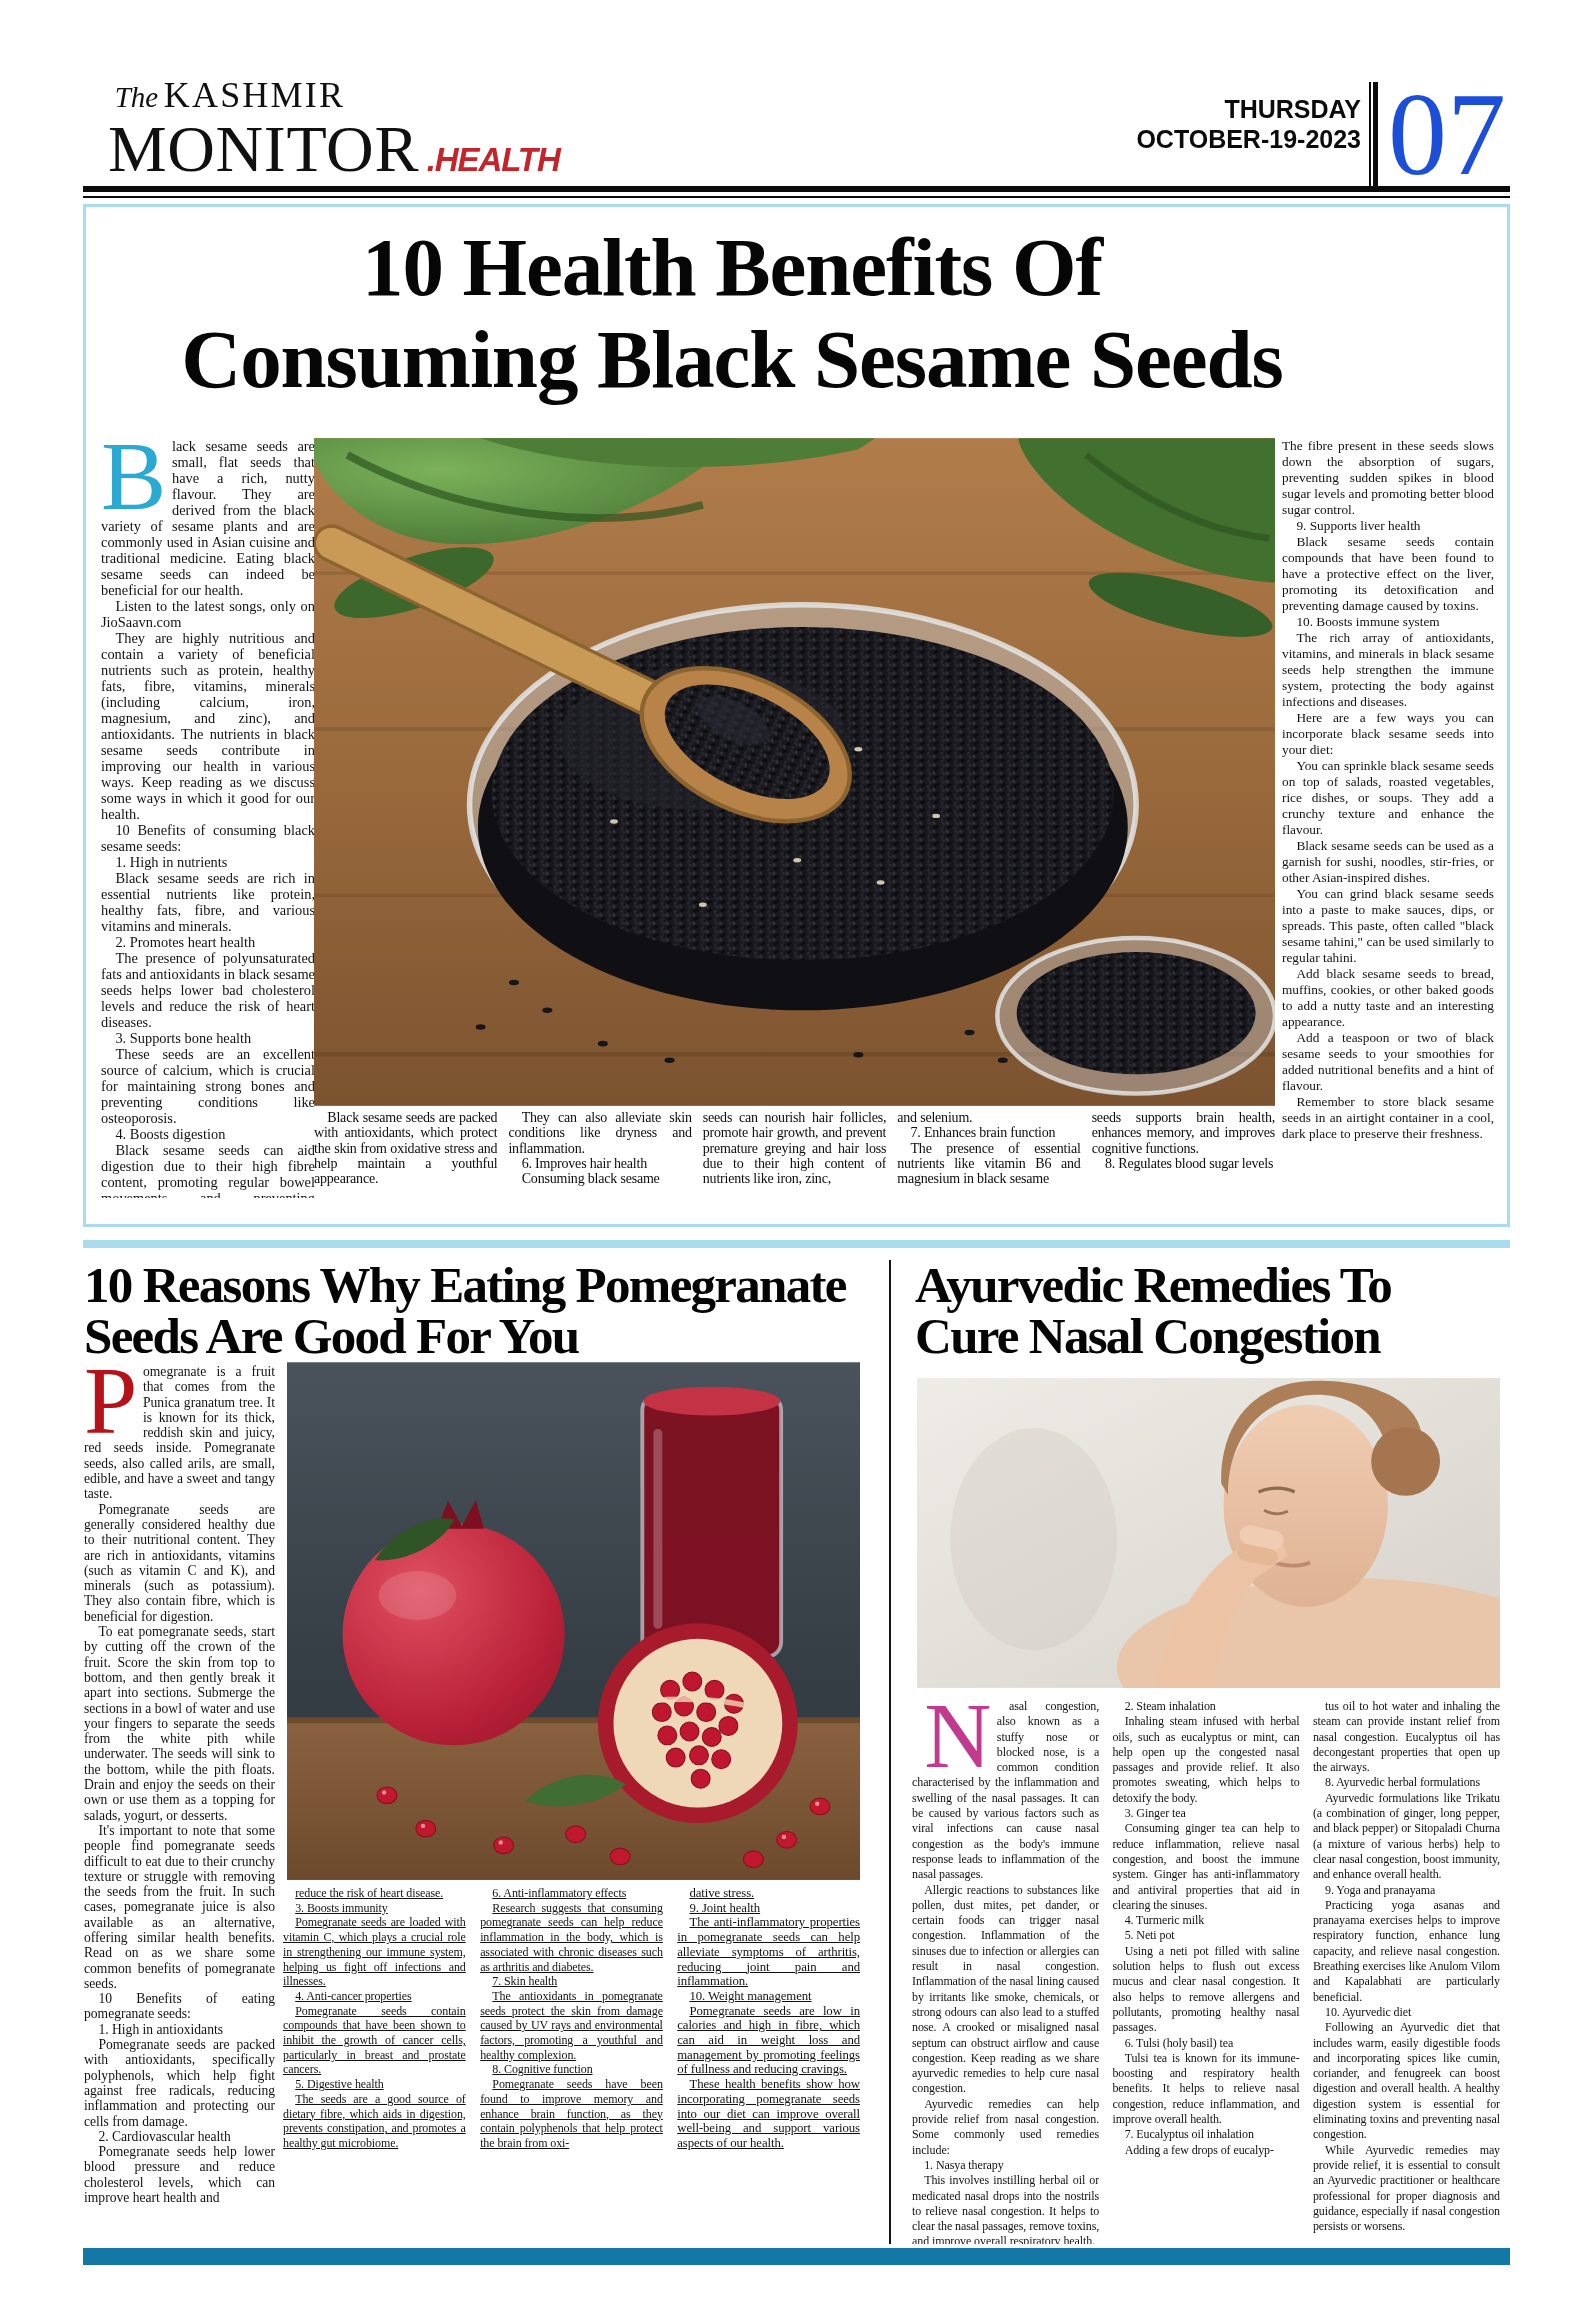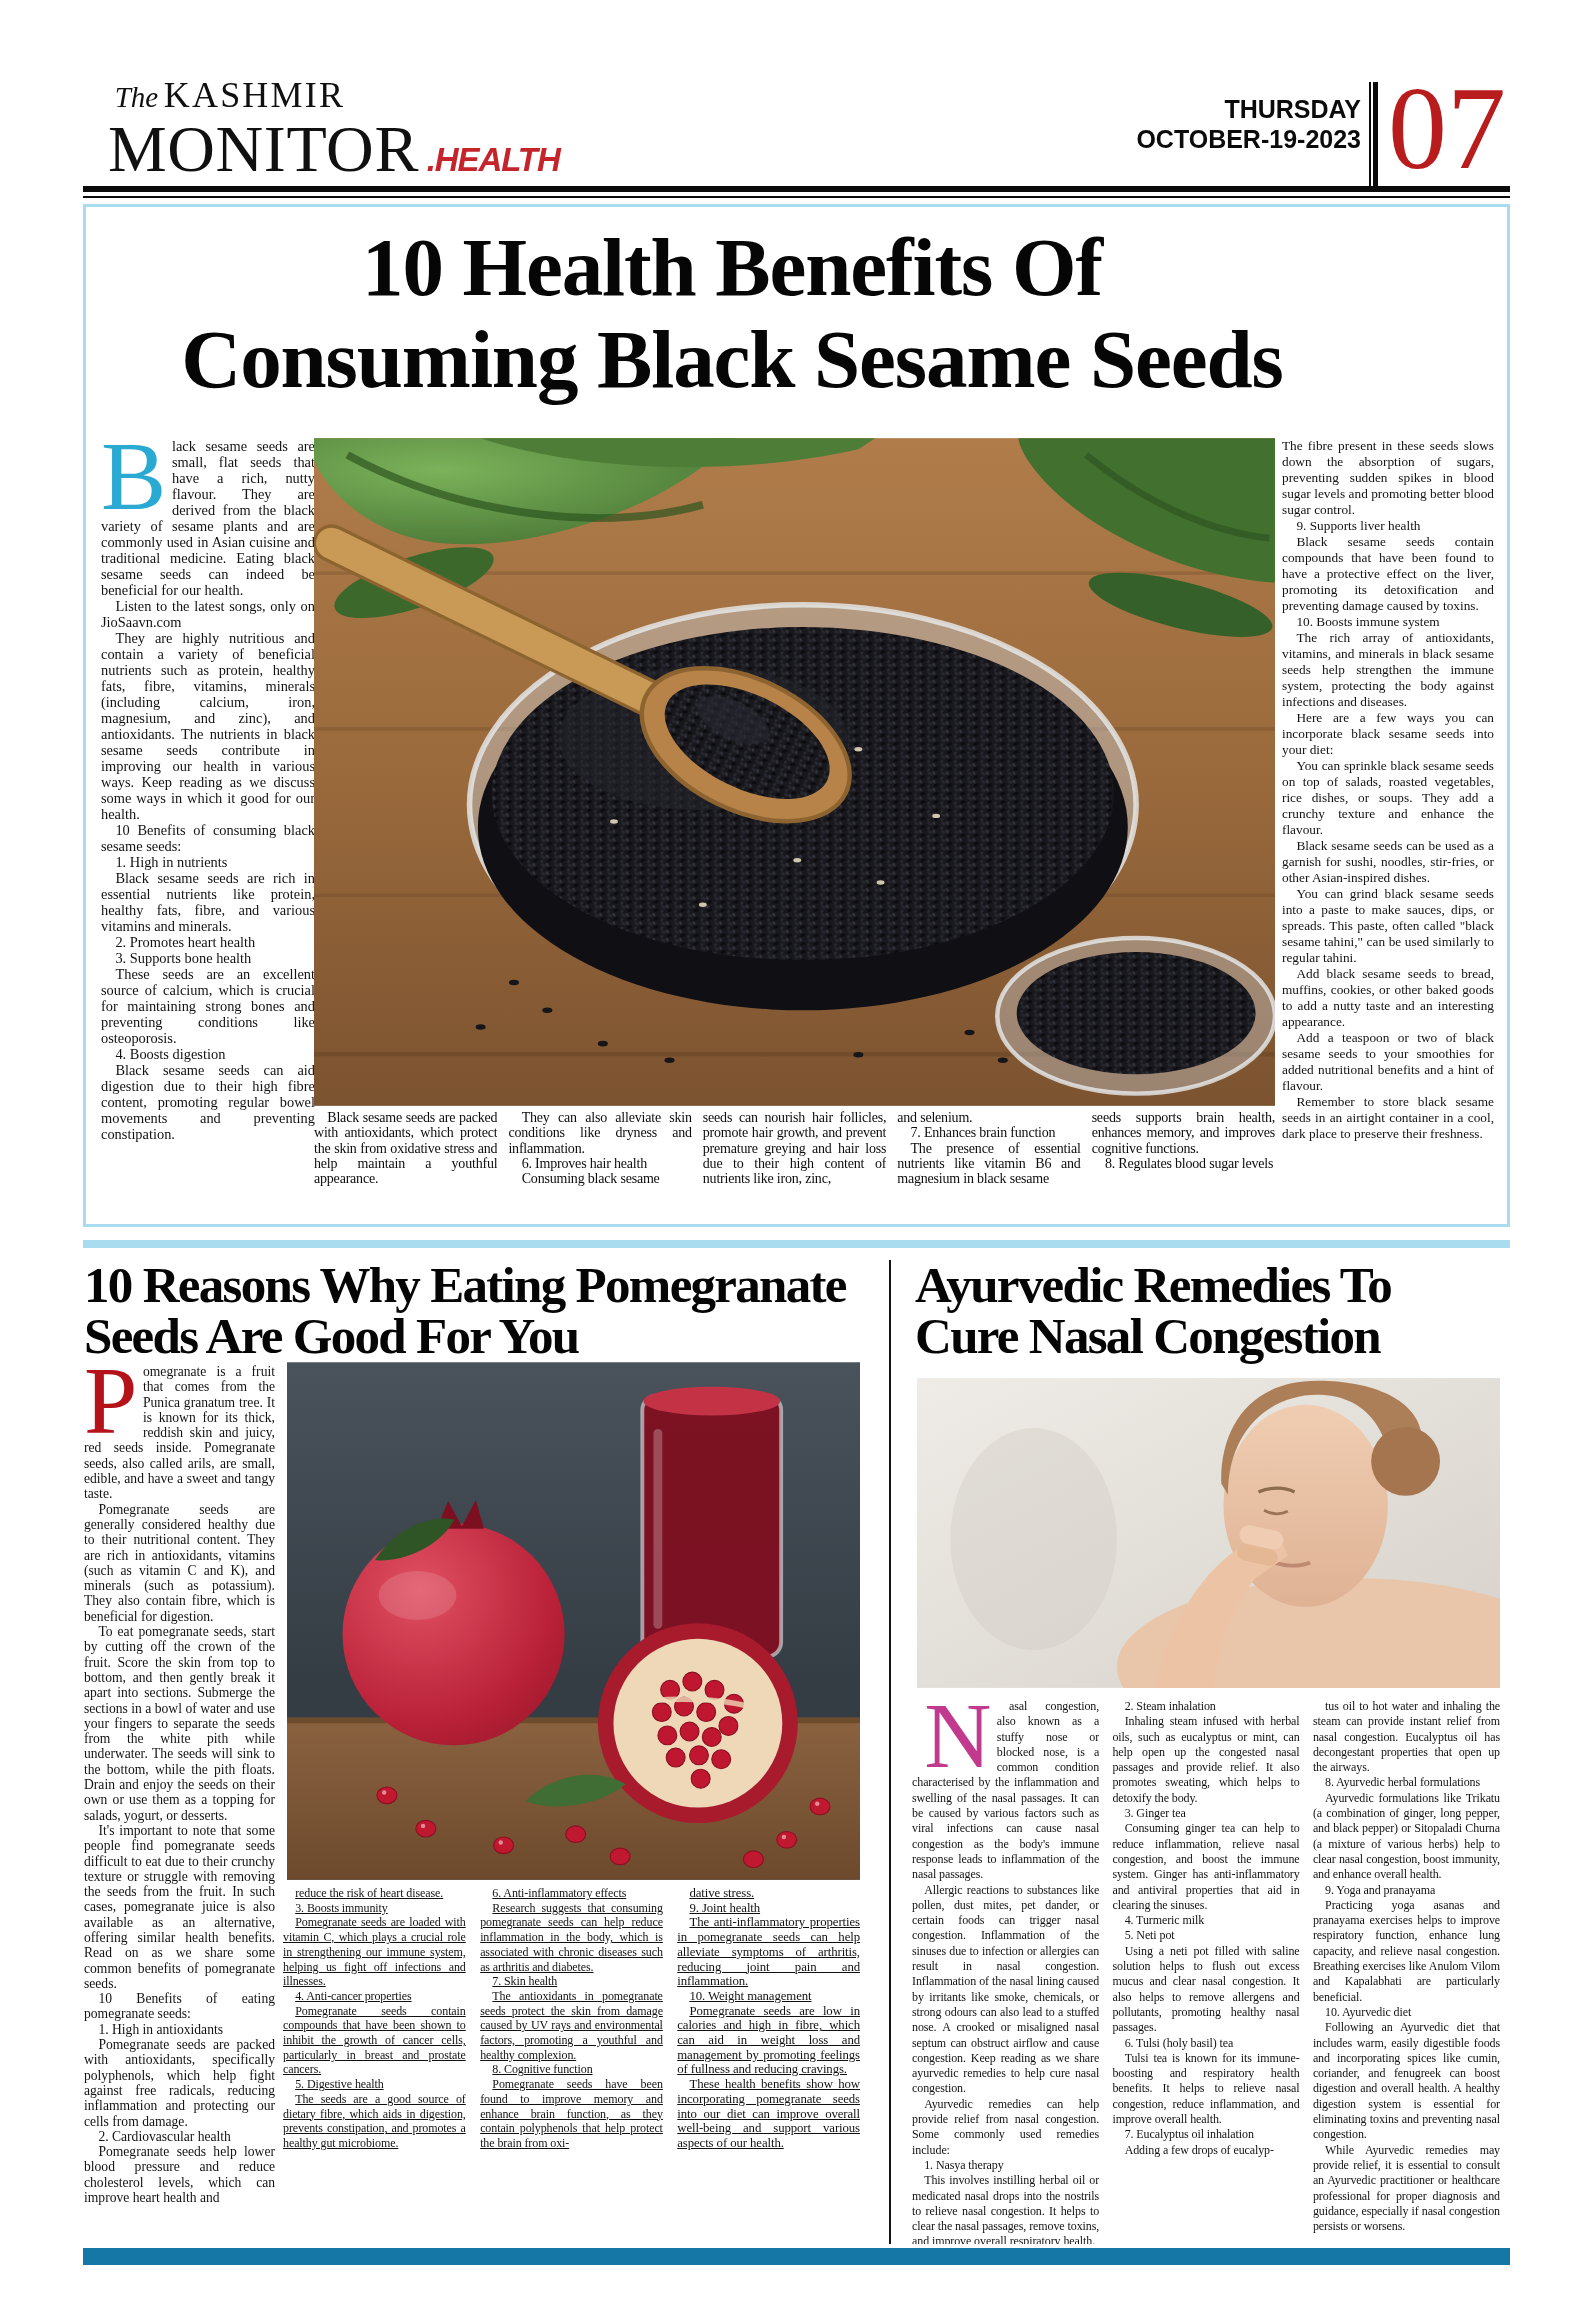--- a/index.html
+++ b/index.html
@@ -14,22 +14,22 @@
   .mast-kashmir { font-size:36px; letter-spacing:2.2px; margin-left:3.3px; }
   .mast-bottom { margin-top:3.3px; white-space:nowrap; }
   .mast-monitor { font-size:66px; letter-spacing:0.6px; }
   .mast-health { font-family:"Liberation Sans", sans-serif; font-weight:bold; font-style:italic;
                  font-size:33px; color:#c5242b; letter-spacing:-1.1px; margin-left:7.8px; }
   .dateblock { position:absolute; left:1028px; top:94px; width:333px; text-align:right;
                font-family:"Liberation Sans", sans-serif; font-weight:bold;
                font-size:25px; line-height:30px; letter-spacing:0; color:#0b0b0b; }
   .pageno-divider { position:absolute; left:1369px; top:82px; height:108px; width:9px;
                     border-left:2.2px solid #0b0b0b; border-right:5px solid #0b0b0b; }
-  .pageno { position:absolute; left:1388px; top:70px; font-size:118px; line-height:118px;
-            font-family:"Liberation Serif", serif; color:#b91c1c; }
+  .pageno { position:absolute; left:1388px; top:76px; font-size:118px; line-height:118px;
+            font-family:"Liberation Serif", serif; color:#1d4ed8; }
   .rule-thick { position:absolute; left:83px; top:186px; width:1427px; height:6.1px; background:#0b0b0b; }
   .rule-thin  { position:absolute; left:83px; top:196px; width:1427px; height:1.7px; background:#0b0b0b; }
 
   
   .sesame-frame { position:absolute; left:83px; top:204px; width:1427px; height:1023px;
                   border:3.9px solid #a9dcee; background:#fff; }
   .main-headline { position:absolute; left:87px; top:221px; width:1290px; text-align:center;
                    font-weight:bold; font-size:83px; line-height:92px; letter-spacing:-1.1px; color:#060606; }
 
   
@@ -111,20 +111,21 @@
   </div>
 
   <div class="col ses-left">
     <p class="lead"><span class="dropcap dc-blue">B</span><span>lack sesame seeds are small, flat seeds that have a rich, nutty flavour. They are derived from the black variety of sesame plants and are commonly used in Asian cuisine and traditional medicine. Eating black sesame seeds can indeed be beneficial for our health.</span></p>
   <p>Listen to the latest songs, only on JioSaavn.com</p>
       <p>They are highly nutritious and contain a variety of beneficial nutrients such as protein, healthy fats, fibre, vitamins, minerals (including calcium, iron, magnesium, and zinc), and antioxidants. The nutrients in black sesame seeds contribute in improving our health in various ways. Keep reading as we discuss some ways in which it good for our health.</p>
       <p>10 Benefits of consuming black sesame seeds:</p>
       <p>1. High in nutrients</p>
       <p>Black sesame seeds are rich in essential nutrients like protein, healthy fats, fibre, and various vitamins and minerals.</p>
       <p>2. Promotes heart health</p>
+      <p>The presence of polyunsaturated fats and antioxidants in black sesame seeds helps lower bad cholesterol levels and reduce the risk of heart diseases.</p>
       <p>3. Supports bone health</p>
       <p>These seeds are an excellent source of calcium, which is crucial for maintaining strong bones and preventing conditions like osteoporosis.</p>
       <p>4. Boosts digestion</p>
       <p>Black sesame seeds can aid digestion due to their high fibre content, promoting regular bowel movements and preventing constipation.</p>
     </div>
 
   <div class="ses-photo">
     <svg width="961" height="668" viewBox="0 0 1730 1202">
       <defs>
         <linearGradient id="wood" x1="0" y1="0" x2="0" y2="1">

